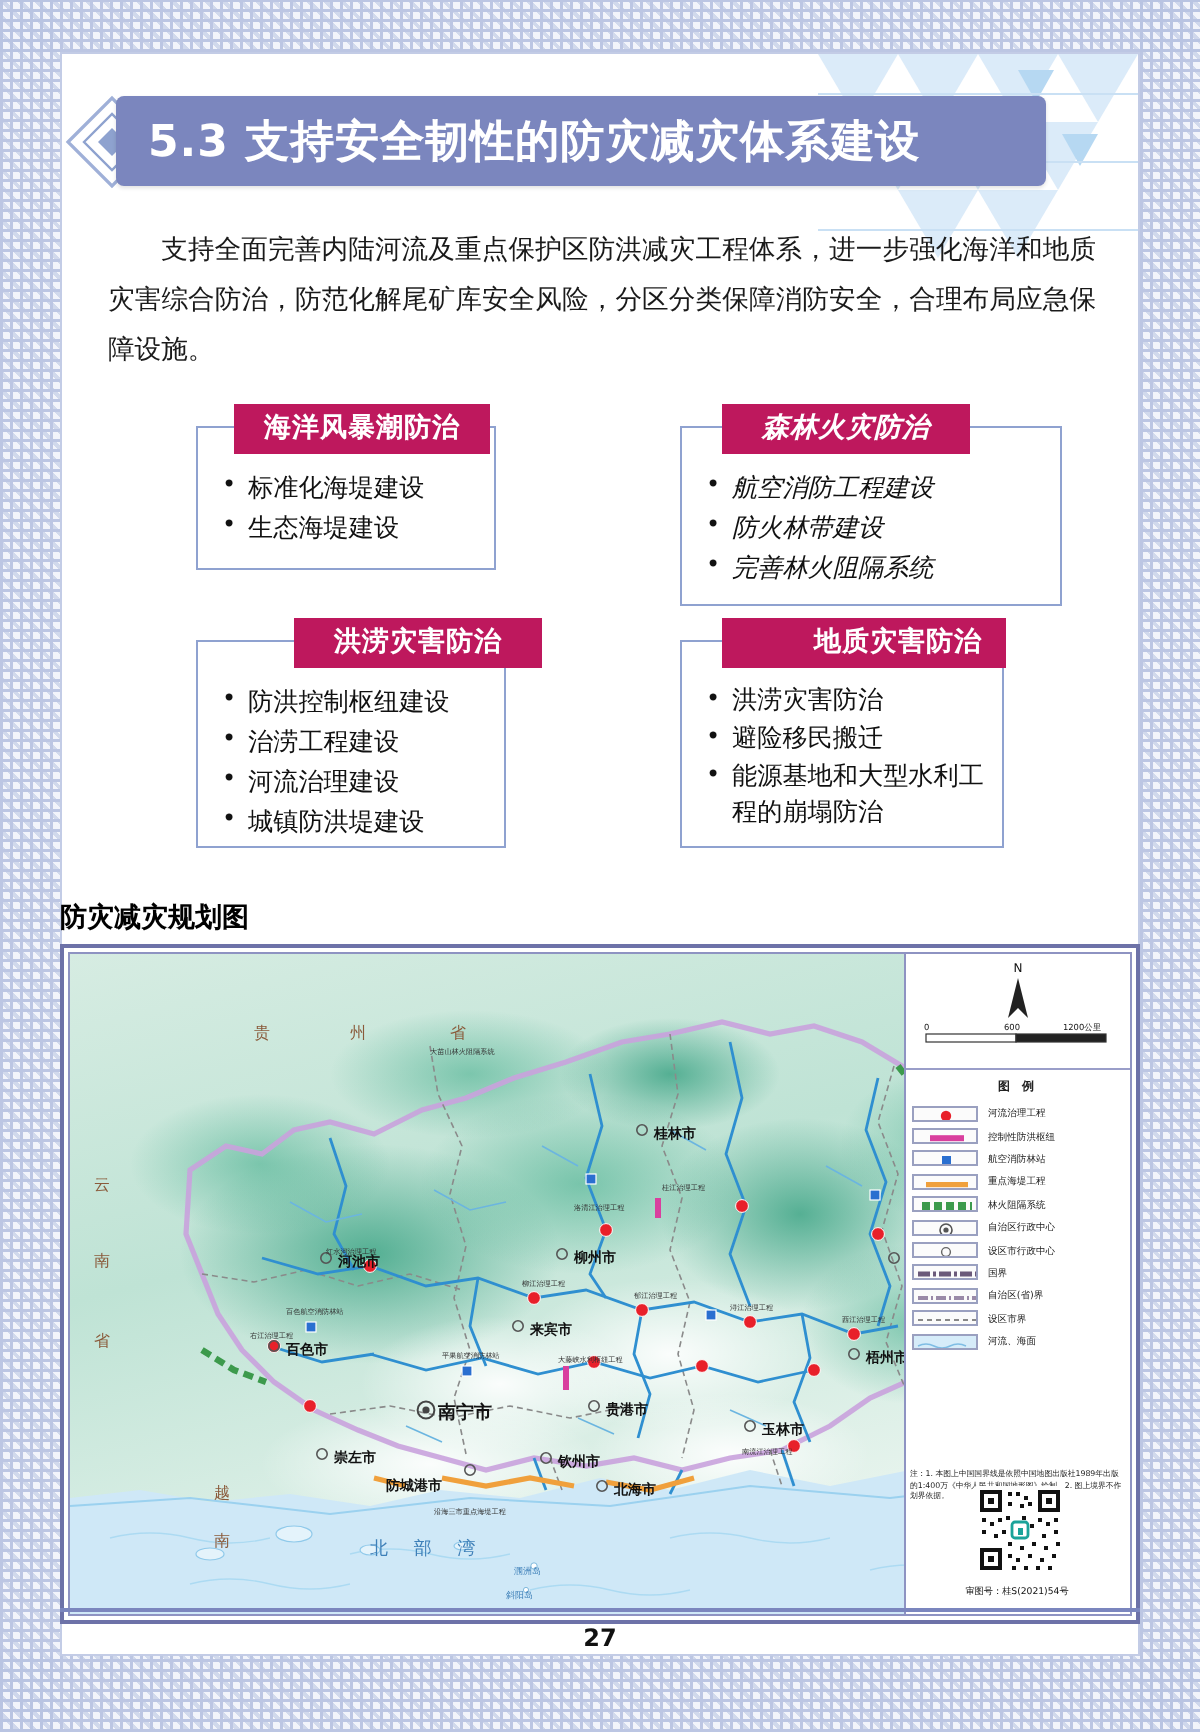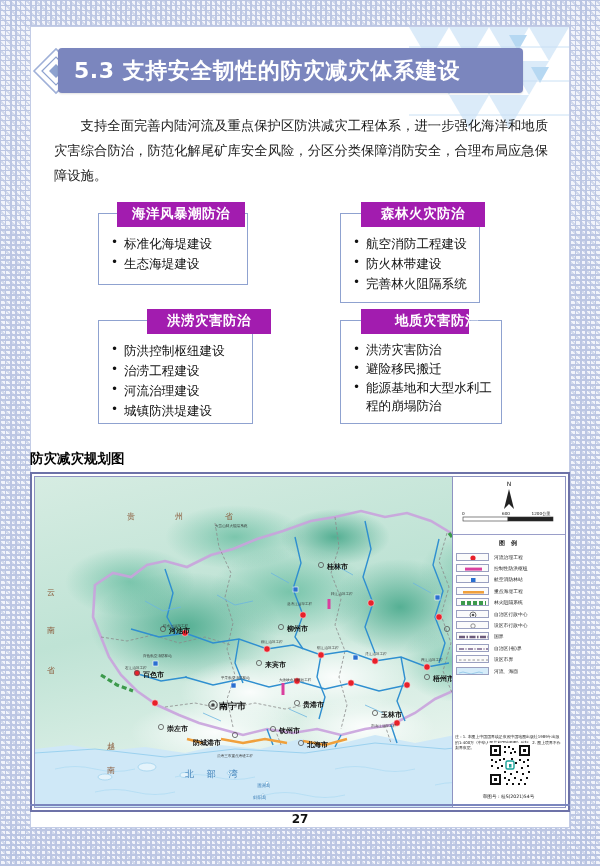--- a/index.html
+++ b/index.html
@@ -82,21 +82,21 @@
 
   
   .box {
     position:absolute;
     border:1px solid #8fa2d0;
     background:#ffffff;
   }
   .box-head {
     position:absolute;
     top:-12px;
-    background:#a21caf;
+    background:#be185d;
     color:#fff;
     font-size:13.5px; font-weight:bold;
     text-align:center;
     padding:3px 0 4px 0;
     letter-spacing:.5px;
     white-space:nowrap;
   }
   .box-list {
     margin:0; padding:0; list-style:none;
   }
@@ -111,30 +111,30 @@
   .box-list li::before {
     content:"•";
     position:absolute; left:4px; top:-1px;
     font-size:12px; color:#111;
   }
 
   #box-marine   { left:98px;  top:213px; width:150px; height:72px; }
   #box-marine .box-head   { left:18px; width:128px; }
   #box-marine .box-list   { margin:20px 0 16px 8px; }
 
-  #box-forest   { left:340px; top:213px; width:140px; height:90px; }
+  #box-forest   { left:340px; top:213px; width:191px; height:90px;font-style:italic; }
   #box-forest .box-head   { left:20px; width:124px; }
   #box-forest .box-list   { margin:20px 0 0 8px; }
 
   #box-flood    { left:98px;  top:320px; width:155px; height:104px; }
   #box-flood .box-head    { left:20px; width:124px;margin-left:28px; }
   #box-flood .box-list    { margin:20px 0 0 8px; }
 
   #box-geo      { left:340px; top:320px; width:162px; height:104px; }
-  #box-geo .box-head      { left:20px; width:108px;padding-left:34px; }
+  #box-geo .box-head      { left:20px; width:142px;padding-left:34px; }
   #box-geo .box-list      { margin:20px 0 0 8px; }
   #box-geo .box-list li   { line-height:18px; }
 
   
   .map-title {
     position:absolute; left:30px; top:450px;
     font-size:13.5px; font-weight:bold; color:#000;
   }
   .map-frame {
     position:absolute; left:30px; top:472px;

